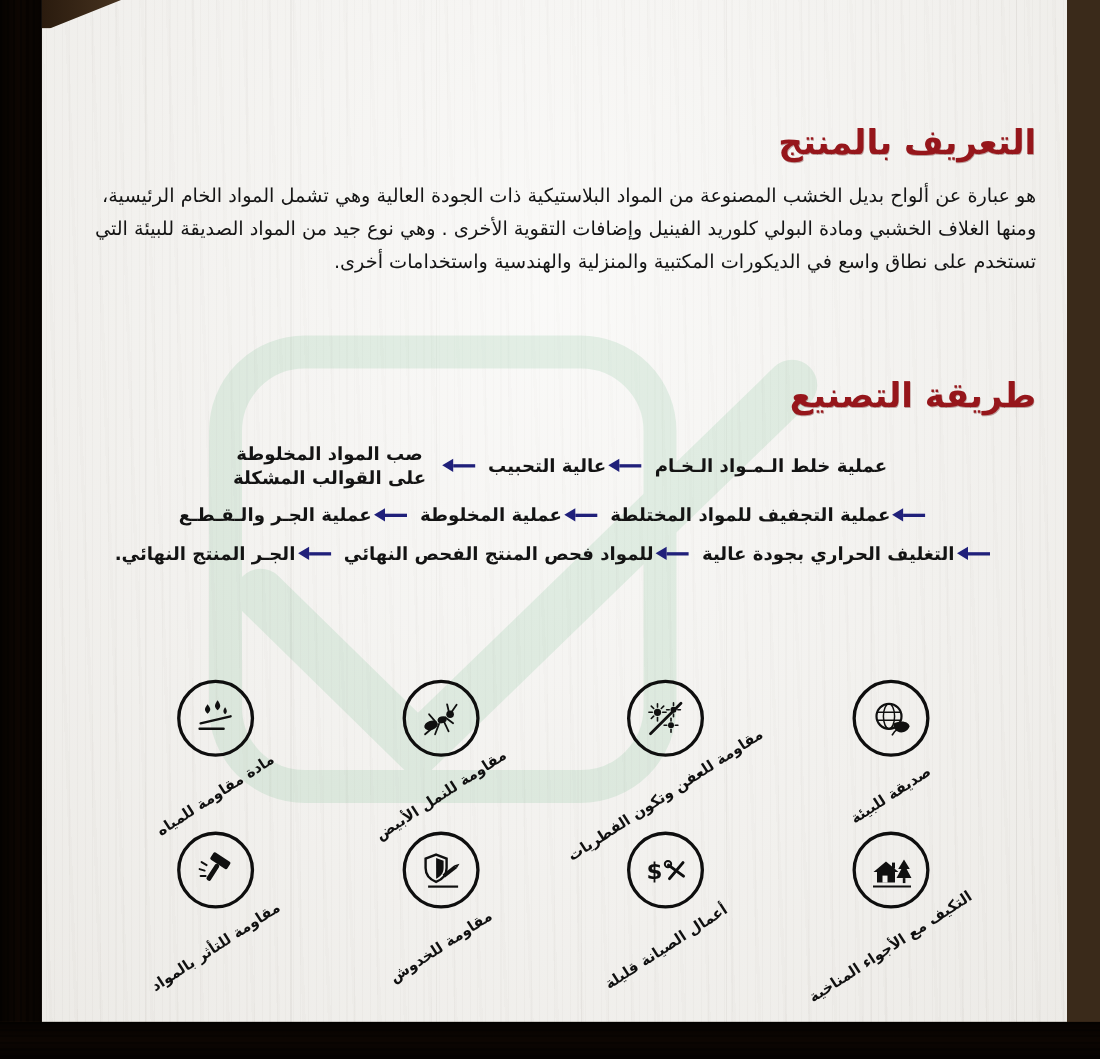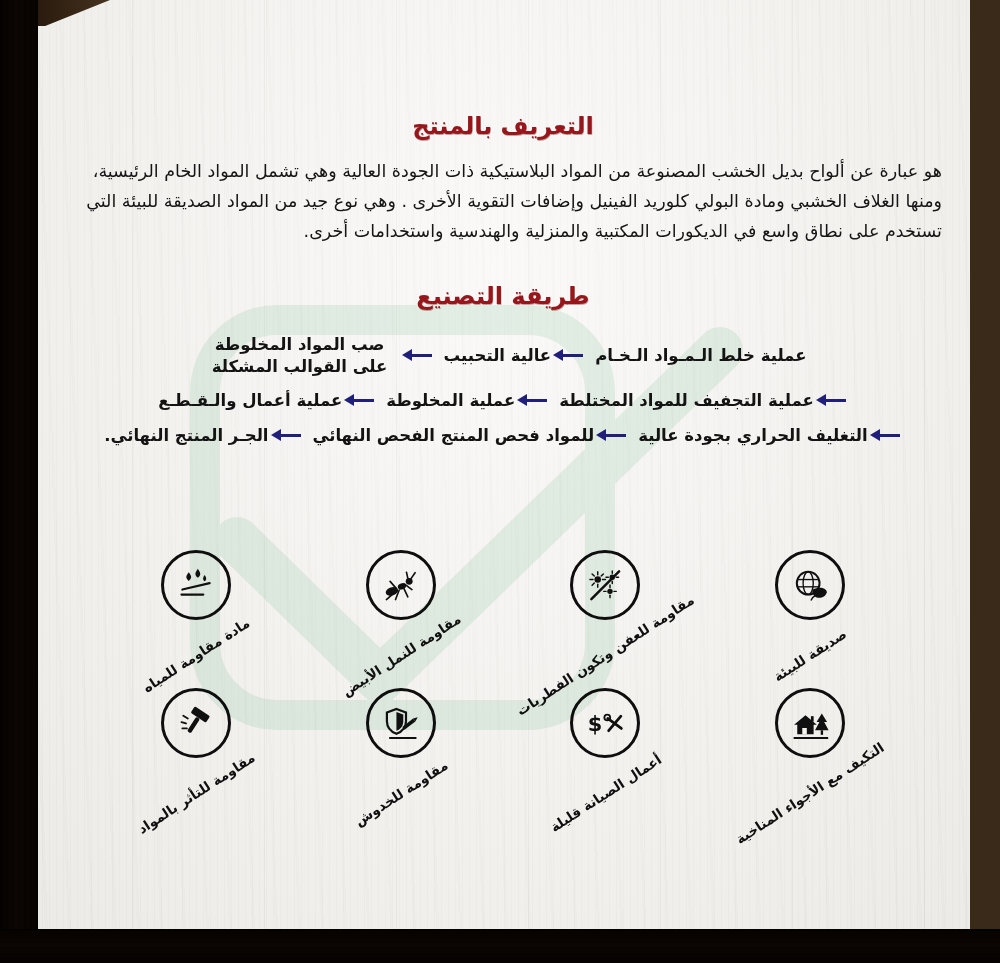--- a/index.html
+++ b/index.html
@@ -55,33 +55,33 @@
     left:170px; top:678px; width:620px; text-align:center;
     font-size:62px; font-weight:800; font-style:italic; letter-spacing:3px;
     color:rgba(72,160,98,0.34);
     -webkit-text-stroke:1.5px rgba(60,150,88,0.40);
   }
 
   
   .content { position:relative; z-index:2; padding:112px 58px 0 64px; }
 
   .sec-title {
-    text-align:center; direction:rtl;
-    color:#96161b; font-size:24px; font-weight:800;
+    direction:rtl;
+    color:#96161b; font-size:31px; font-weight:800;
     letter-spacing:0.5px;
     text-shadow:0.5px 0.5px 0 rgba(90,10,10,0.35);
   }
 
   .intro {
     direction:rtl; text-align:right;
     margin:16px auto 0; max-width:880px;
     font-size:17.5px; font-weight:400; color:#151515; line-height:1.72;
   }
 
-  .mfg-title { margin-top:36px; }
+  .mfg-title { margin-top:88px; }
 
   .flow { margin-top:24px; direction:rtl; }
   .flow-row {
     display:flex; flex-direction:row; align-items:center; justify-content:center;
     gap:10px; margin-top:13px;
   }
   .step { font-size:16.5px; font-weight:700; color:#131313; text-align:center; line-height:1.3; }
   .step.narrow { max-width:200px; }
   .arrow {
     display:inline-block; width:20px; height:3px; background:#20207a;
@@ -133,21 +133,21 @@
         <span class="step">عالية التحبيب</span>
         <span class="arrow"></span>
         <span class="step narrow">صب المواد المخلوطة على القوالب المشكلة</span>
       </div>
       <div class="flow-row">
         <span class="arrow"></span>
         <span class="step">عملية التجفيف للمواد المختلطة</span>
         <span class="arrow"></span>
         <span class="step">عملية المخلوطة</span>
         <span class="arrow"></span>
-        <span class="step">عملية أعمال والـقـطـع</span>
+        <span class="step">عملية الجـر والـقـطـع</span>
       </div>
       <div class="flow-row">
         <span class="arrow"></span>
         <span class="step">التغليف الحراري بجودة عالية</span>
         <span class="arrow"></span>
         <span class="step">للمواد فحص المنتج الفحص النهائي</span>
         <span class="arrow"></span>
         <span class="step">الجـر المنتج النهائي.</span>
       </div>
     </div>

